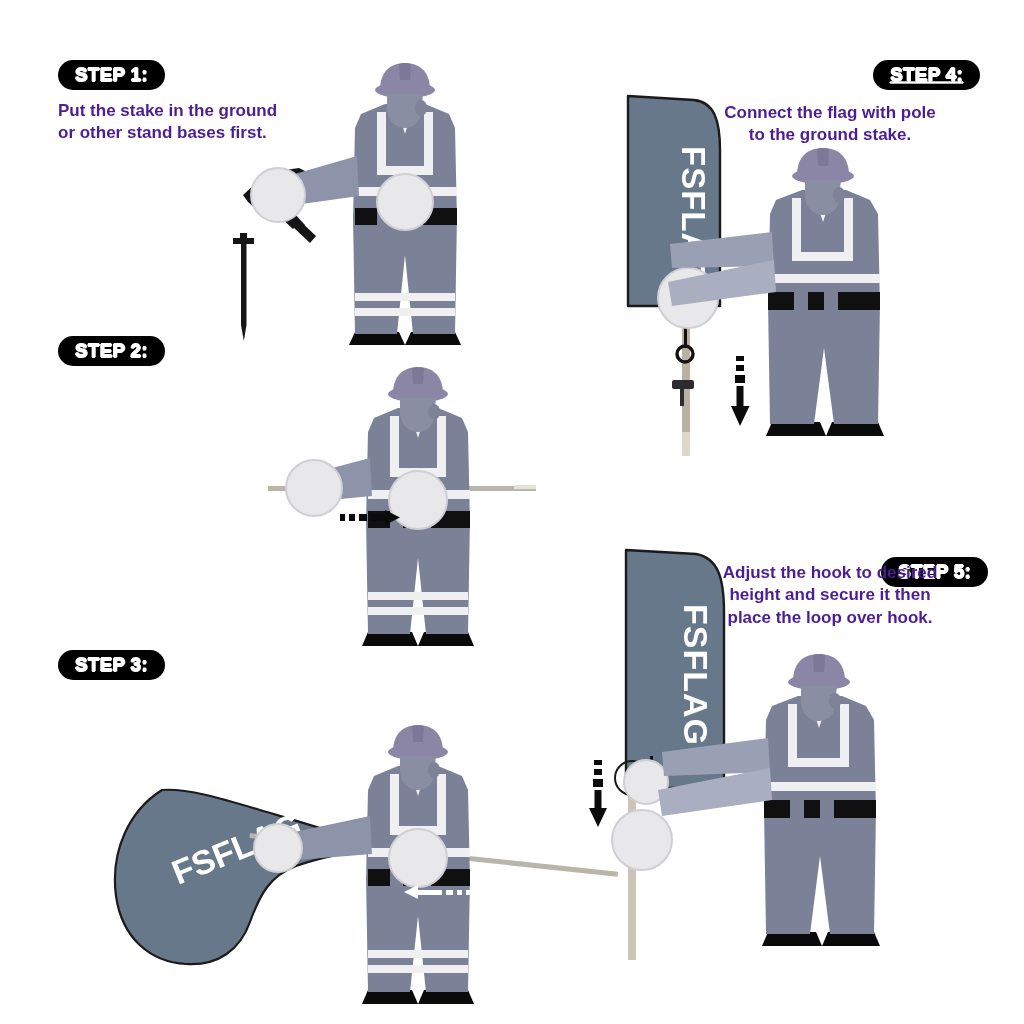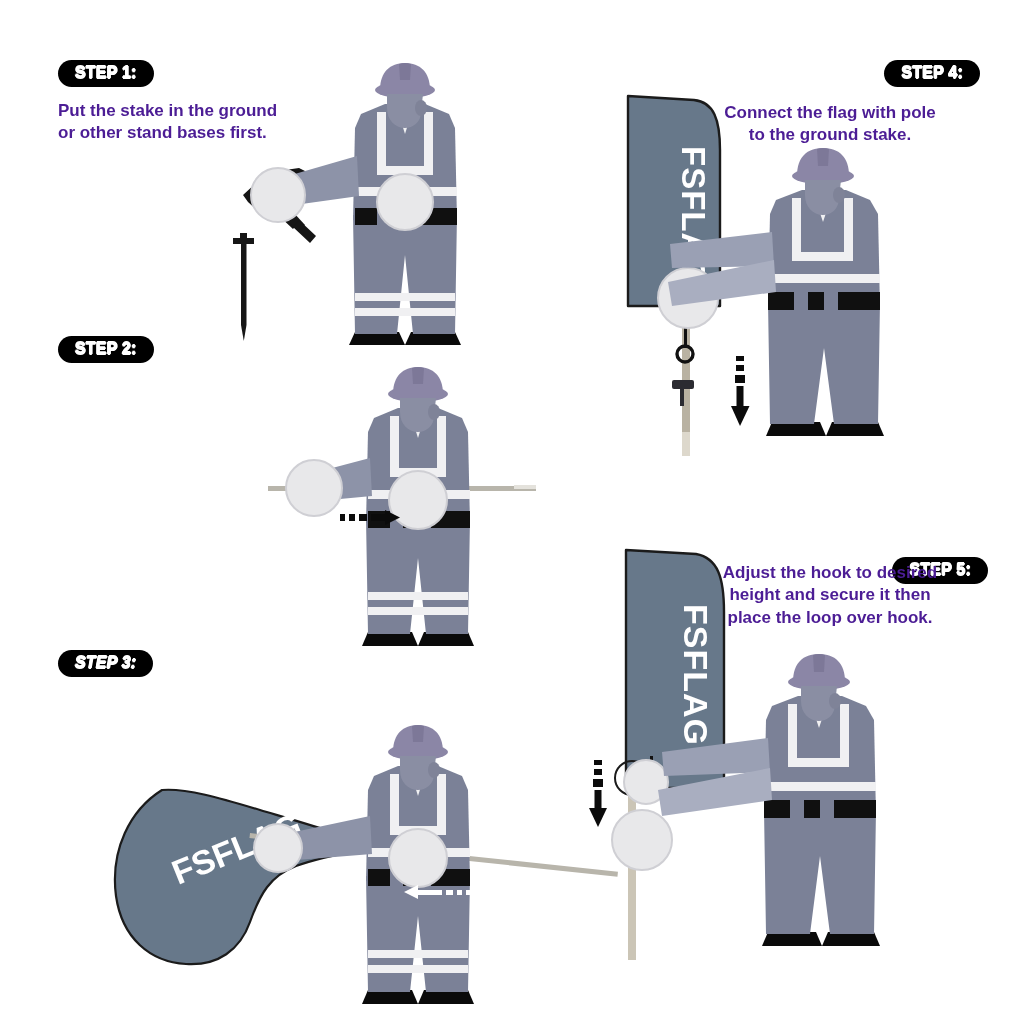--- a/index.html
+++ b/index.html
@@ -22,21 +22,21 @@
   }
   .panel { position: absolute; }
 
   
   .badge {
     position: absolute;
     background: #000000;
     color: #ffffff;
     border-radius: 999px;
     font-weight: bold;
-    font-size: 16px;
+    font-size: 19px;
     letter-spacing: 0.2px;
     padding: 5px 17px 6px 17px;
     line-height: 1;
     white-space: nowrap;
     text-shadow:
       -0.7px 0 0 #ffffff, 0.7px 0 0 #ffffff,
       0 -0.7px 0 #ffffff, 0 0.7px 0 #ffffff;
   }
 
   
@@ -165,21 +165,21 @@
           <rect x="81" y="154" width="6" height="7"></rect>
           <rect x="91" y="154" width="8" height="7"></rect>
           <rect x="103" y="154" width="14" height="7"></rect>
           <path d="M117 150 L132 157.5 L117 165 Z"></path>
         </g>
       </g>
     </svg>
   </div>
 
   <div class="panel" style="left:0;top:640px;width:620px;height:384px;">
-    <div class="badge" style="left:58px;top:10px;font-style:italic;">STEP 3:</div>
+    <div class="badge" style="left:58px;top:10px;">STEP 3:</div>
 
     <svg class="fig" style="left:100px;top:30px;" width="520" height="350" viewBox="0 0 520 350">
 
       <g>
         <path d="M62 120 C30 140 10 180 16 226 C22 268 50 292 86 294 C118 296 140 280 150 252
                  C160 224 170 206 196 196 C224 186 250 182 272 178 C250 166 200 152 160 140
                  C120 128 86 118 62 120 Z" fill="#67788a" stroke="#1b1b1b" stroke-width="2.2" stroke-linejoin="round"></path>
         <text x="78" y="215" transform="rotate(-22 78 215)" font-family="Liberation Sans, sans-serif" font-size="34" font-weight="bold" fill="#ffffff">FSFLAG</text>
       </g>
 
@@ -219,21 +219,21 @@
           <rect x="90" y="220" width="24" height="5"></rect>
           <rect x="118" y="220" width="7" height="5"></rect>
           <rect x="129" y="220" width="5" height="5"></rect>
           <rect x="138" y="220" width="4" height="5"></rect>
         </g>
       </g>
     </svg>
   </div>
 
   <div class="panel" style="left:560px;top:0;width:464px;height:480px;">
-    <div class="badge" style="right:44px;top:60px;">STEP 4:</div>
+    <div class="badge" style="right:44px;top:60px;text-decoration:underline;">STEP 4:</div>
     <div class="instr right" style="right:44px;top:102px;width:300px;">Connect the flag with pole
 to the ground stake.</div>
 
     <svg class="fig" style="left:50px;top:80px;" width="390" height="390" viewBox="0 0 390 390">
 
       <g>
         <path d="M18 16 L84 20 C104 22 110 40 110 70 L110 226 L18 226 Z" fill="#67788a" stroke="#1b1b1b" stroke-width="2.4" stroke-linejoin="round"></path>
         <text x="72" y="66" transform="rotate(90 72 66)" font-family="Liberation Sans, sans-serif" font-size="33" font-weight="bold" fill="#ffffff" letter-spacing="1">FSFLAG</text>
       </g>
 

